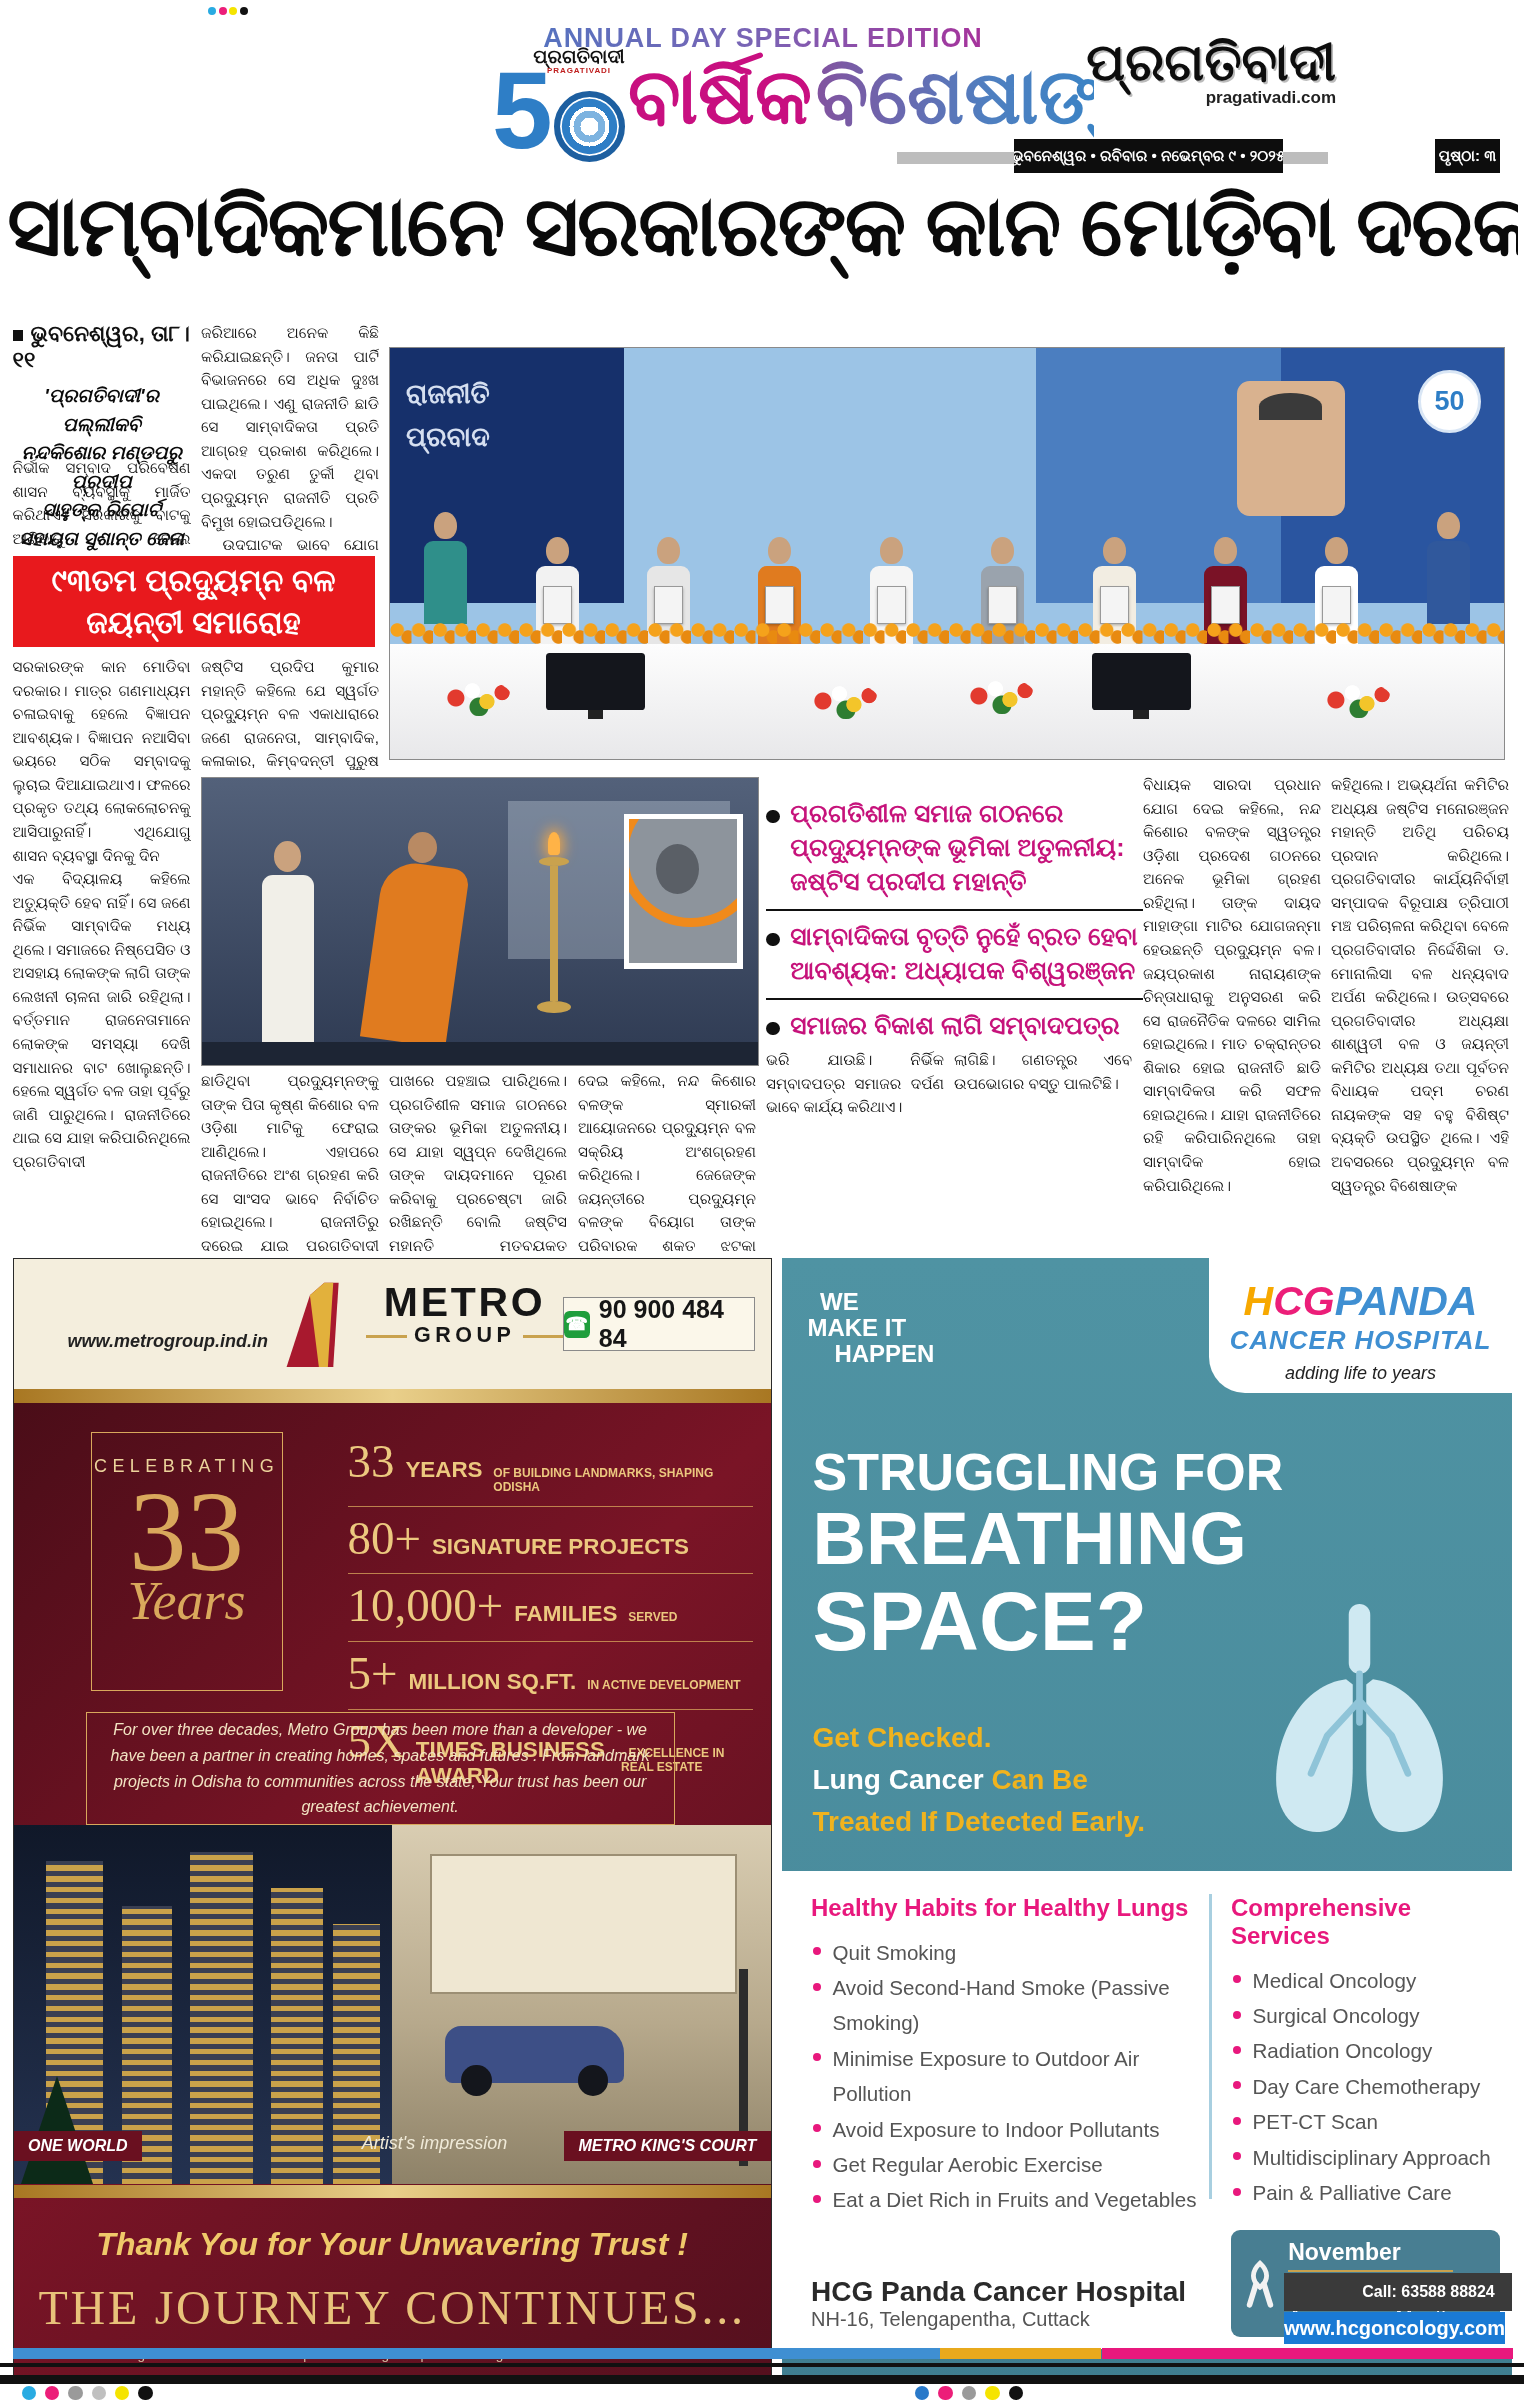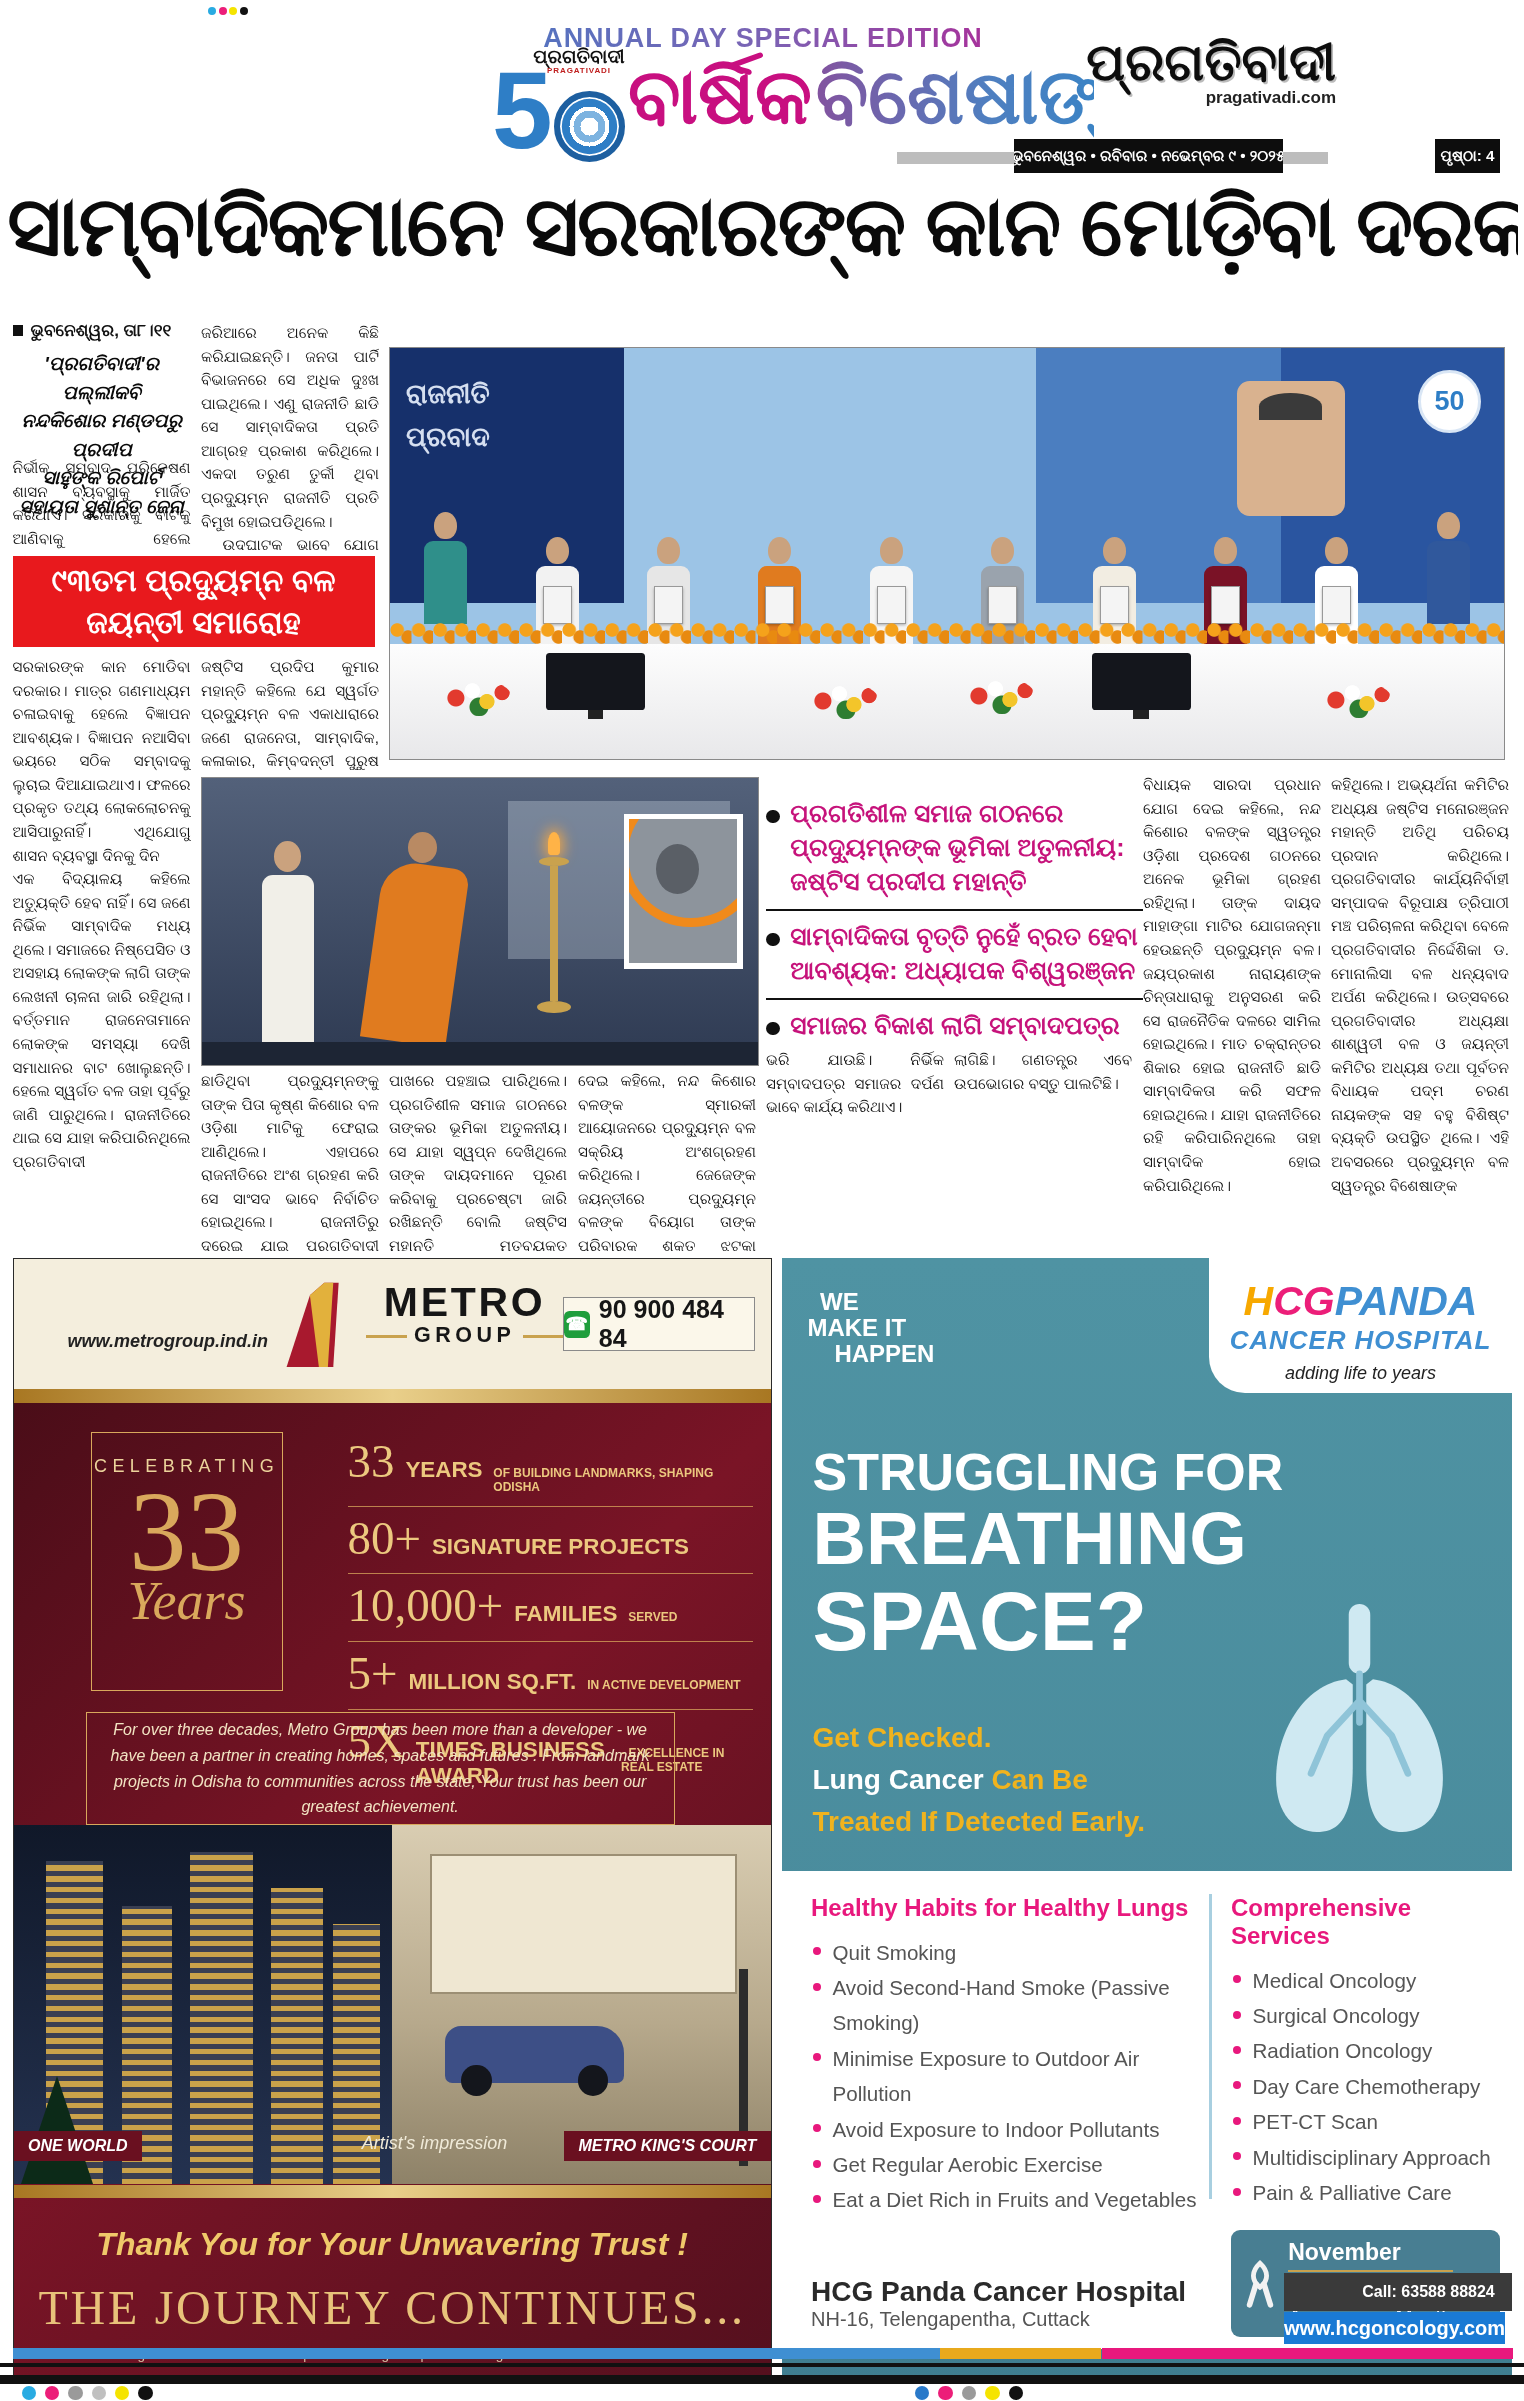--- a/index.html
+++ b/index.html
@@ -18,21 +18,21 @@
   .title-w2{font-size:77px;font-weight:bold;background:linear-gradient(90deg,#83539f,#4f7fc0,#2f86c8);
     -webkit-background-clip:text;background-clip:text;color:transparent;}
   .brand-od{font-size:52px;font-weight:bold;color:#0d0d0d;line-height:1;text-shadow:1.8px 1.8px 0 #bbb;}
   .brand-dom{font-size:17px;font-weight:bold;color:#222;text-align:right;}
   .graybar{background:#bdbdbd;}
   .blackbar{background:#0d0d0d;color:#fff;display:flex;align-items:center;justify-content:center;
     font-size:15.2px;font-weight:bold;white-space:nowrap;}
   
   .headline{font-size:83px;font-weight:bold;color:#0a0a0a;text-align:center;white-space:nowrap;letter-spacing:-1.8px;}
   .bodytxt{font-size:15.2px;line-height:1.55;text-align:justify;color:#111;}
-  .byline{font-size:17px;font-weight:bold;color:#111;}
+  .byline{font-size:22px;font-weight:bold;color:#111;}
   .byline .sq{display:inline-block;width:10.8px;height:10.8px;background:#111;margin-right:7.2px;}
   .credit{font-size:19px;font-weight:bold;font-style:italic;text-align:center;line-height:1.5;color:#0a0a0a;}
   .redbox{background:#e8191d;color:#fff;font-weight:bold;font-size:31px;text-align:center;
     display:flex;flex-direction:column;justify-content:center;line-height:1.35;}
   .bullet-item{display:flex;gap:10.8px;border-bottom:2.7px solid #111;padding:9px 0 10.8px;}
   .bullet-dot{width:13.5px;height:13.5px;border-radius:50%;background:#111;margin-top:12.6px;flex:none;}
   .bullet-txt{font-size:25px;font-weight:bold;color:#c6137b;line-height:1.35;}
   
   .photo{border:0.9px solid #8a8a8a;background:#9cc4e6;}
   .fig{display:flex;flex-direction:column;align-items:center;width:63px;}
@@ -135,21 +135,21 @@
     <span class="title-w2">ବିଶେଷାଙ୍କ</span>
   </div>
 
   <div class="abs" style="left:928px;top:36px;width:408px;text-align:right;">
     <div class="brand-od">ପ୍ରଗତିବାଦୀ</div>
     <div class="brand-dom">pragativadi.com</div>
   </div>
   <div class="abs graybar" style="left:897px;top:152px;width:431px;height:11.7px;"></div>
 
   <div class="abs blackbar clip" style="left:1014px;top:139px;width:269px;height:34px;">ଭୁବନେଶ୍ୱର • ରବିବାର • ନଭେମ୍ବର ୯ • ୨୦୨୫</div>
-  <div class="abs blackbar clip" style="left:1435px;top:139px;width:65px;height:34px;">ପୃଷ୍ଠା: 4</div>
+  <div class="abs blackbar clip" style="left:1435px;top:139px;width:65px;height:34px;">ପୃଷ୍ଠା: ୩</div>
 
   <div class="abs headline clip" style="left:7.2px;top:179px;width:1511px;height:135px;">ସାମ୍ବାଦିକମାନେ ସରକାରଙ୍କ କାନ ମୋଡ଼ିବା ଦରକାର</div>
 
   <div class="abs photo clip" style="left:389px;top:347px;width:1114px;height:411px;">
     <div class="abs" style="left:0;top:0;width:100%;height:62%;background:linear-gradient(90deg,#16306b 0 21%,#9cc4e6 21% 58%,#4b7ec0 58% 80%,#2a55a0 80%);"></div>
     <div class="abs" style="left:16px;top:25px;width:206px;color:#eaf2ff;font-weight:bold;font-size:27px;line-height:1.6;opacity:.9;">
       <div>ରାଜନୀତି</div>
       <div>ପ୍ରବାଦ</div>
     </div>
     <div class="abs" style="right:23px;top:21.5px;width:57px;height:57px;border-radius:50%;background:#fff;color:#2e7ec6;font-weight:bold;font-size:27px;display:flex;align-items:center;justify-content:center;border:3.6px solid #d9e6f5;">50</div>

